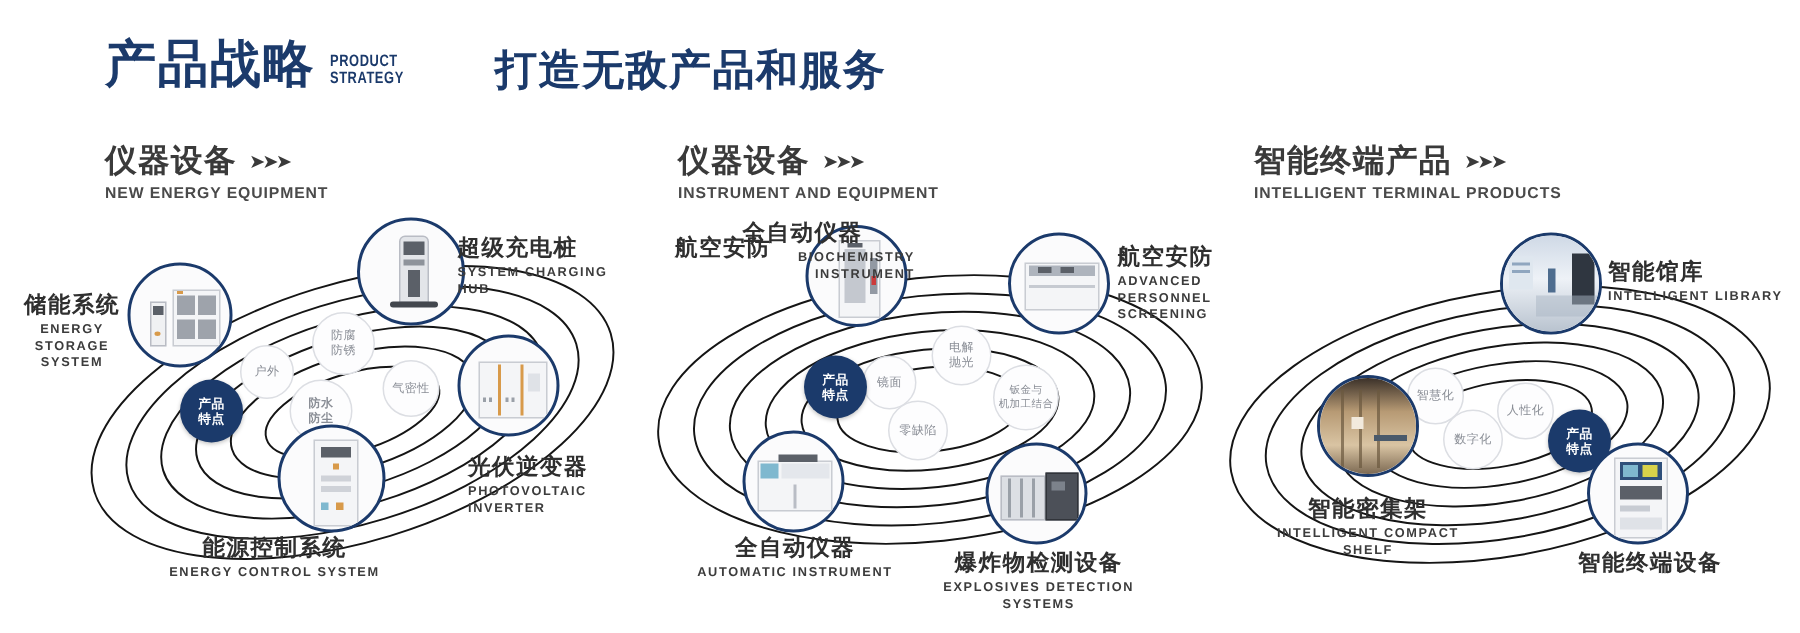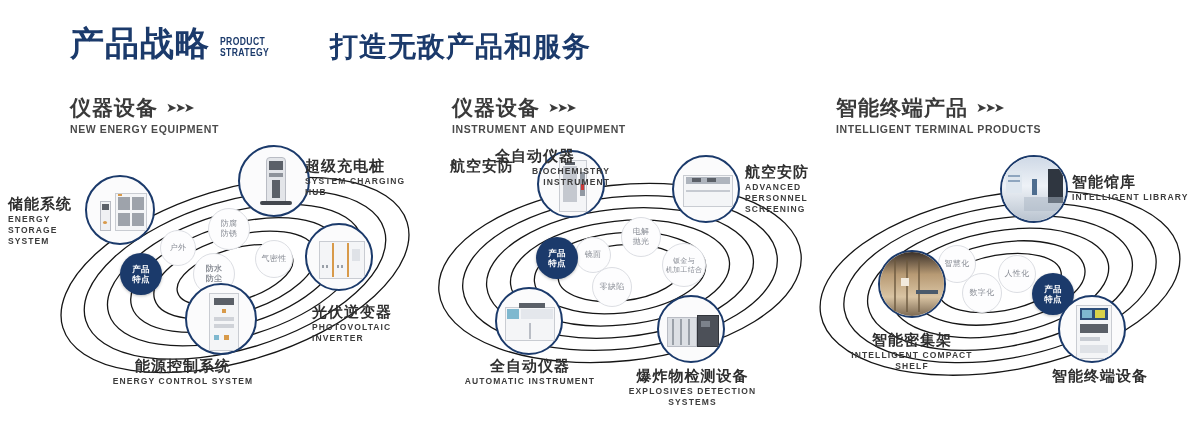--- a/index.html
+++ b/index.html
@@ -54,21 +54,21 @@
   .fbubble.core{
     background:#1b3a6b;border:none;color:#ffffff;font-weight:bold;
     font-size:8.5px;line-height:10px;
     box-shadow:0 1px 3px rgba(0,0,0,.25);
   }
 
   
   .plabel{position:absolute;white-space:nowrap;}
   .plabel .cn{font-size:15px;font-weight:bold;color:#2f2f2f;letter-spacing:1px;line-height:1.15;}
   .plabel .en{font-size:8.5px;color:#3c3c3c;letter-spacing:1.1px;line-height:1.25;margin-top:2px;font-weight:bold;white-space:pre-line;}
-  .plabel.right{text-align:left;}
+  .plabel.right{text-align:center;}
   .plabel.center{text-align:center;}
 
   
   .mach{position:absolute;background:#e9eaee;border:1px solid #b9bcc4;box-sizing:border-box;}
   .mach.dark{background:#4c5058;border-color:#31343a;}
   .mach.pale{background:#f4f5f7;border-color:#c9ccd2;}
   .strip{position:absolute;background:#c3c6cd;}
   .strip.d{background:#5b6068;}
   .strip.o{background:#d89a4a;}
   .strip.t{background:#7fb8cf;}

